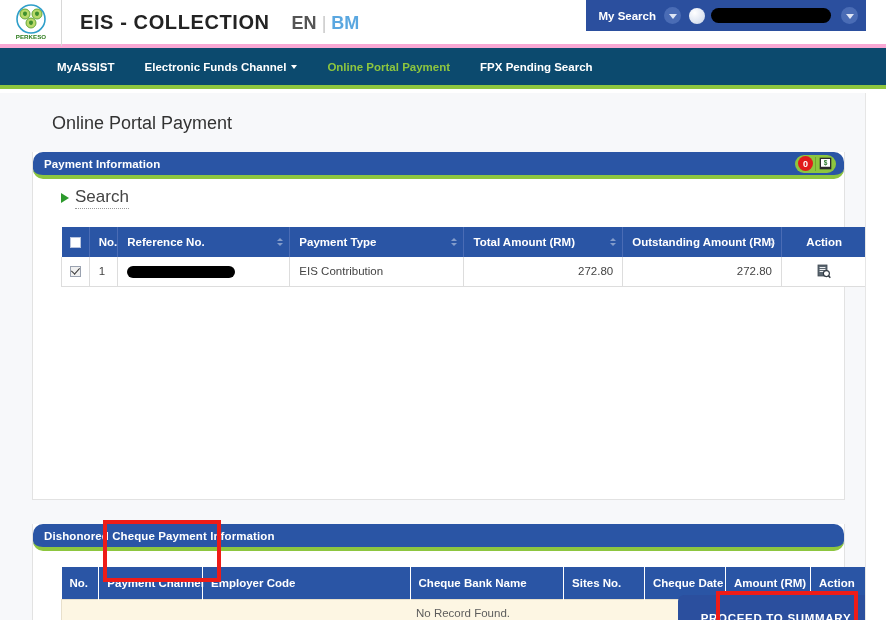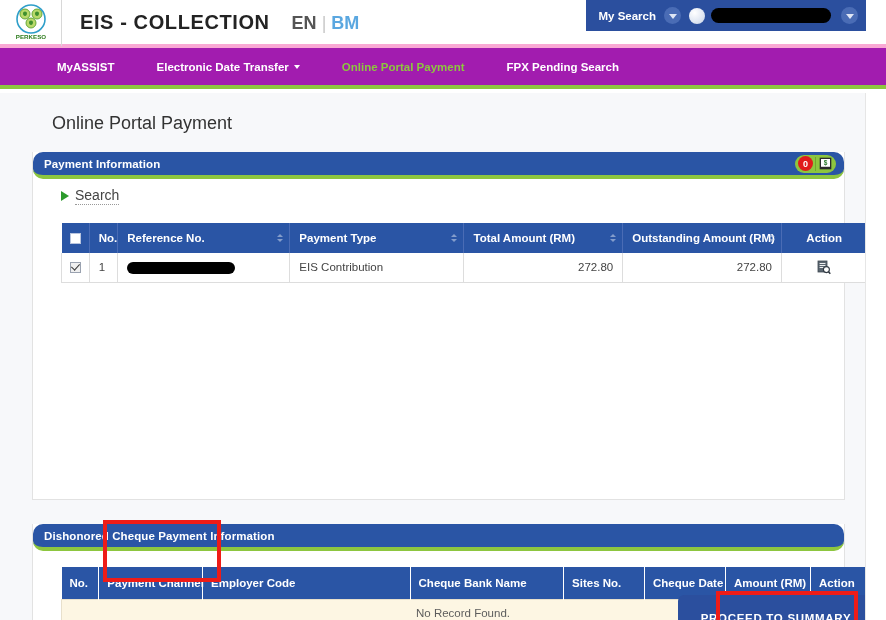--- a/index.html
+++ b/index.html
@@ -87,26 +87,26 @@
     background: #000000;
     border-radius: 8px;
     margin-left: -2px;
     margin-right: 2px;
     min-width: 120px;
   }
 
   
   .navbar {
     height: 41px;
-    background: #a21caf;
+    background: #0c4a6e;
     border-bottom: 4px solid #8dc63f;
     display: flex;
     align-items: center;
     padding-left: 44px;
-    gap: 16px;
+    gap: 4px;
   }
   .nav-item {
     color: #ffffff;
     font-size: 11.5px;
     font-weight: bold;
     padding: 0 13px;
     white-space: nowrap;
     cursor: pointer;
     display: flex; align-items: center; gap: 5px;
   }
@@ -183,21 +183,21 @@
     margin: 8px 0 0 28px;
     cursor: pointer;
   }
   .tri-right {
     width: 0; height: 0;
     border-top: 5px solid transparent;
     border-bottom: 5px solid transparent;
     border-left: 8px solid #2c9a2c;
   }
   .search-label {
-    font-size: 14px; color: #444444;
+    font-size: 17px; color: #444444;
     border-bottom: 1px dotted #999999;
     padding-bottom: 1px;
   }
 
   
   table { border-collapse: collapse; font-size: 11.5px; }
   .tbl-payment {
     width: 806px;
     margin: 18px 0 0 28px;
     table-layout: fixed;
@@ -392,21 +392,21 @@
     <span class="redacted-name"></span>
     <span class="caret-btn"></span>
   </div>
 </div>
 
 <div class="navbar">
   <div class="nav-item">
     <span>MyASSIST</span>
   </div>
   <div class="nav-item">
-    <span>Electronic Date Transfer</span>
+    <span>Electronic Funds Channel</span>
     <span class="nav-caret"></span>
   </div>
   <div class="nav-item active">
     <span>Online Portal Payment</span>
   </div>
   <div class="nav-item">
     <span>FPX Pending Search</span>
   </div>
 </div>
 

